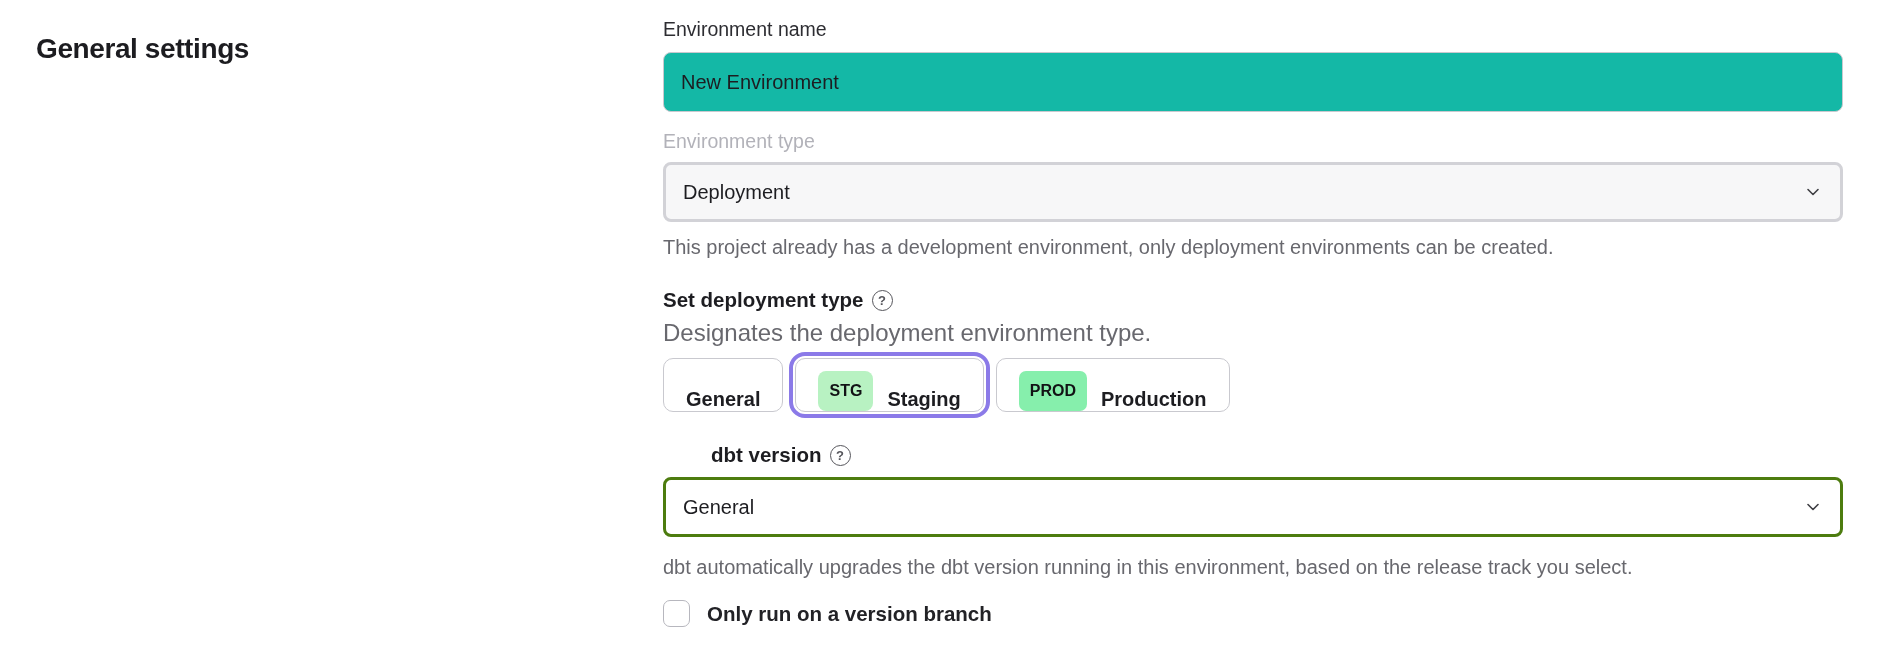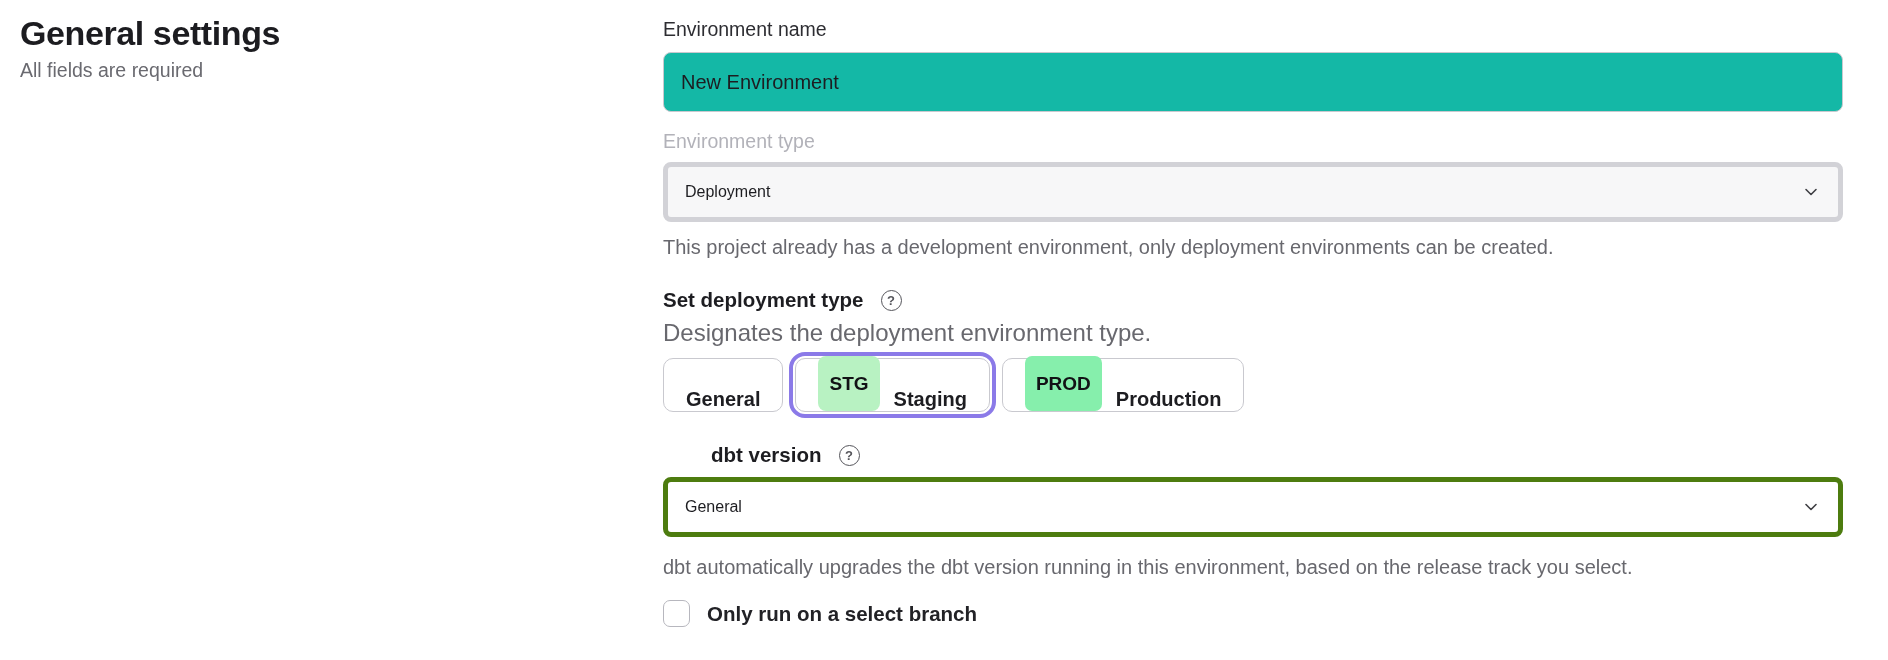--- a/index.html
+++ b/index.html
@@ -12,22 +12,22 @@
     color: #1d1d21;
     overflow: hidden;
   }
   .left-panel {
     position: absolute;
     left: 20px;
     top: 14px;
     width: 600px;
   }
   .page-title {
-    margin: 0;
-    font-size: 34px;
+    margin: 16px;
+    font-size: 28px;
     font-weight: 700;
     letter-spacing: -0.4px;
     color: #1c1c20;
     line-height: 38px;
   }
   .page-subtitle {
     margin-top: 6px;
     font-size: 19.5px;
     color: #6a6a70;
     line-height: 24px;
@@ -59,45 +59,45 @@
     padding: 0 17px;
     font-size: 20px;
     font-family: inherit;
     color: #1d1d21;
     background: #14b8a6;
     outline: none;
   }
   .select {
     width: 100%;
     height: 60px;
-    border: 5px solid #4d7c0f;
+    border: 3px solid #4d7c0f;
     border-radius: 8px;
     padding: 0 18px 0 17px;
-    font-size: 16px;
+    font-size: 20px;
     color: #1d1d21;
     background: #ffffff;
     display: flex;
     align-items: center;
     justify-content: space-between;
   }
   .select.disabled {
     background: #f7f7f8;
     border-color: #d2d2d7;
   }
   .helper {
     margin: 13px 0 0 0;
     font-size: 20px;
     color: #68686e;
     line-height: 24px;
   }
   .section-row {
     margin-top: 29px;
     display: flex;
     align-items: center;
-    gap: 17px;
+    gap: 8px;
   }
   .section-label {
     font-size: 20.5px;
     font-weight: 700;
     color: #1d1d21;
     line-height: 24px;
   }
   .help-icon {
     width: 21px;
     height: 21px;
@@ -138,23 +138,23 @@
     align-items: flex-end;
     gap: 14px;
     cursor: pointer;
   }
   .seg-btn.selected {
     outline: 4px solid #8b7ae8;
     outline-offset: 2px;
   }
   .badge {
     display: inline-block;
-    padding: 18px 11px;
+    padding: 12px 11px;
     border-radius: 8px;
-    font-size: 19px;
+    font-size: 16px;
     font-weight: 600;
     color: #121215;
     line-height: 1;
   }
   .dbt-version-row { margin-top: 31px; margin-left: 48px; }
   .select-wrap { margin-top: 10px; }
   .helper-wide { margin-top: 18px; }
   .checkbox-row {
     margin-top: 21px;
     display: flex;
@@ -176,21 +176,20 @@
     color: #222226;
     line-height: 26px;
   }
   .chevron-icon { display: block; }
 </style>
 </head>
 <body>
 
 <div class="left-panel">
   <h1 class="page-title">General settings</h1>
-  <div class="page-subtitle">All fields are required</div>
 </div>
 
 <div class="form-col">
 
   <label class="field-label">Environment name</label>
   <input class="text-input" type="text" value="New Environment" style="">
 
   <label class="field-label disabled">Environment type</label>
   <div class="select disabled">
     <span>Deployment</span>
@@ -231,16 +230,16 @@
     <span>
       <svg class="chevron-icon" width="18" height="18" viewBox="0 0 18 18">
         <path d="M4 6.5 L9 11.5 L14 6.5" fill="none" stroke="#3f3f44" stroke-width="1.6" stroke-linecap="round" stroke-linejoin="round"></path>
       </svg>
     </span>
   </div>
   <p class="helper helper-wide">dbt automatically upgrades the dbt version running in this environment, based on the release track you select.</p>
 
   <div class="checkbox-row">
     <span class="checkbox"></span>
-    <span class="checkbox-label">Only run on a select branch</span>
+    <span class="checkbox-label">Only run on a version branch</span>
   </div>
 
 </div>
 
 </body></html>

